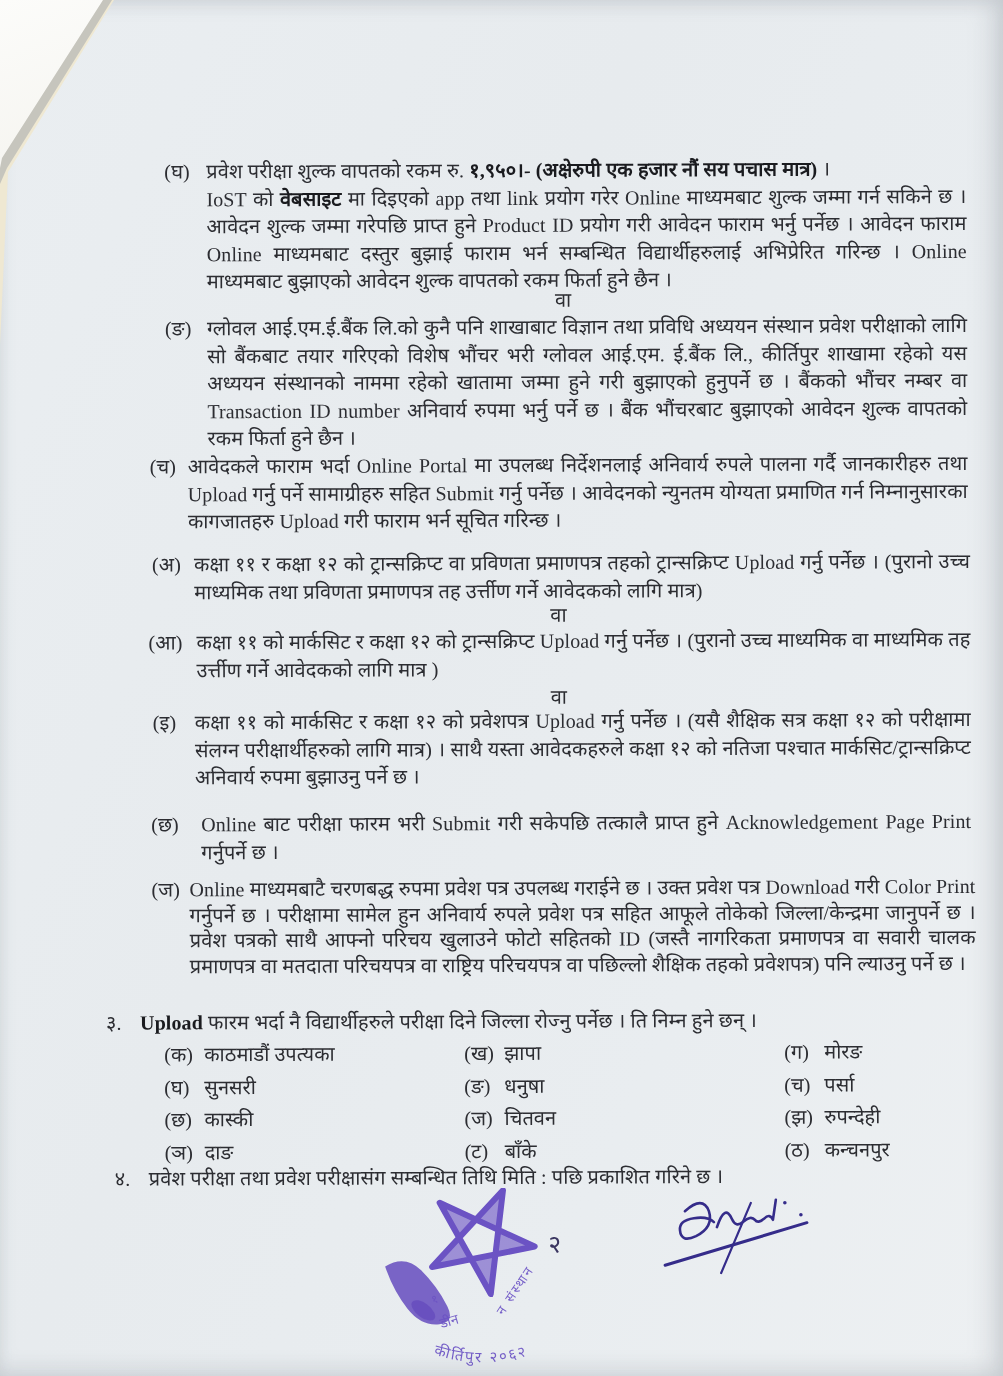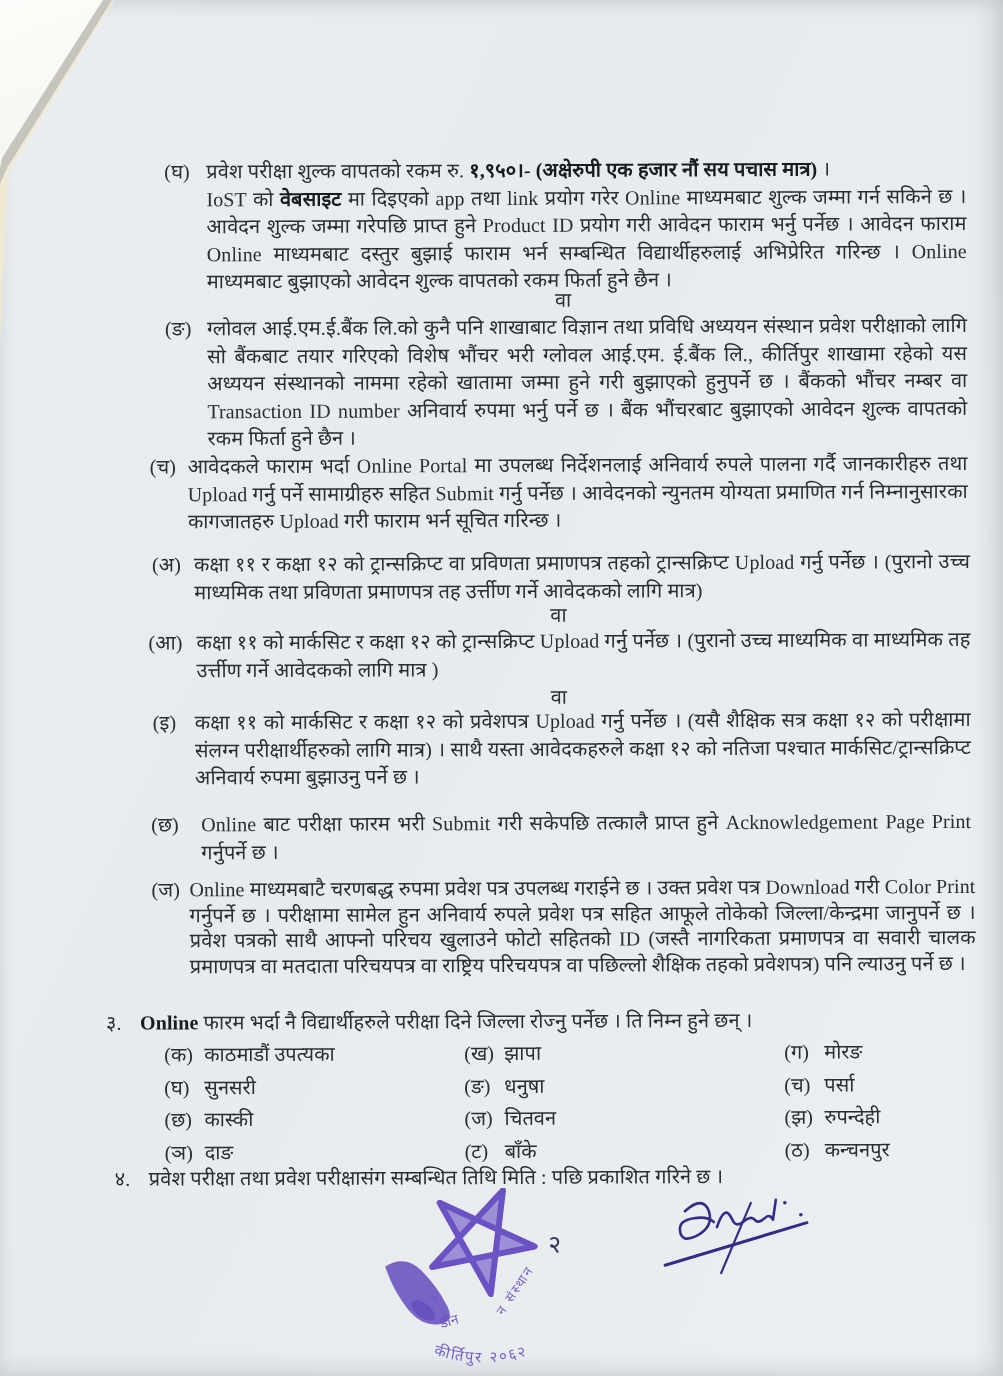--- a/index.html
+++ b/index.html
@@ -98,21 +98,21 @@
       <div class="bd just">Online बाट परीक्षा फारम भरी Submit गरी सकेपछि तत्कालै प्राप्त हुने Acknowledgement Page Print गर्नुपर्ने छ ।</div>
     </div>
 
     <div class="item" style="top:876px;left:150px;width:824px;line-height:25.5px;">
       <span class="lbl" style="flex-basis:38px;">(ज)</span>
       <div class="bd just">Online माध्यमबाटै चरणबद्ध रुपमा प्रवेश पत्र उपलब्ध गराईने छ । उक्त प्रवेश पत्र Download गरी Color Print गर्नुपर्ने छ । परीक्षामा सामेल हुन अनिवार्य रुपले प्रवेश पत्र सहित आफूले तोकेको जिल्ला/केन्द्रमा जानुपर्ने छ । प्रवेश पत्रको साथै आफ्नो परिचय खुलाउने फोटो सहितको ID (जस्तै नागरिकता प्रमाणपत्र वा सवारी चालक प्रमाणपत्र वा मतदाता परिचयपत्र वा राष्ट्रिय परिचयपत्र वा पछिल्लो शैक्षिक तहको प्रवेशपत्र) पनि ल्याउनु पर्ने छ ।</div>
     </div>
 
     <div class="numitem" style="top:1008px;left:104px;width:868px;">
       <span class="nlbl">३.</span>
-      <div class="bd"><b>Online</b><span> फारम भर्दा नै विद्यार्थीहरुले परीक्षा दिने जिल्ला रोज्नु पर्नेछ । ति निम्न हुने छन् ।</span></div>
+      <div class="bd"><b>Upload</b><span> फारम भर्दा नै विद्यार्थीहरुले परीक्षा दिने जिल्ला रोज्नु पर्नेछ । ति निम्न हुने छन् ।</span></div>
     </div>
 
     <div class="districts" style="top:1040px;left:162px;width:806px;">
       <div class="dcell"><span class="dl">(क)</span><span class="dn">काठमाडौं उपत्यका</span></div>
       <div class="dcell"><span class="dl">(ख)</span><span class="dn">झापा</span></div>
       <div class="dcell"><span class="dl">(ग)</span><span class="dn">मोरङ</span></div>
       <div class="dcell"><span class="dl">(घ)</span><span class="dn">सुनसरी</span></div>
       <div class="dcell"><span class="dl">(ङ)</span><span class="dn">धनुषा</span></div>
       <div class="dcell"><span class="dl">(च)</span><span class="dn">पर्सा</span></div>
       <div class="dcell"><span class="dl">(छ)</span><span class="dn">कास्की</span></div>

